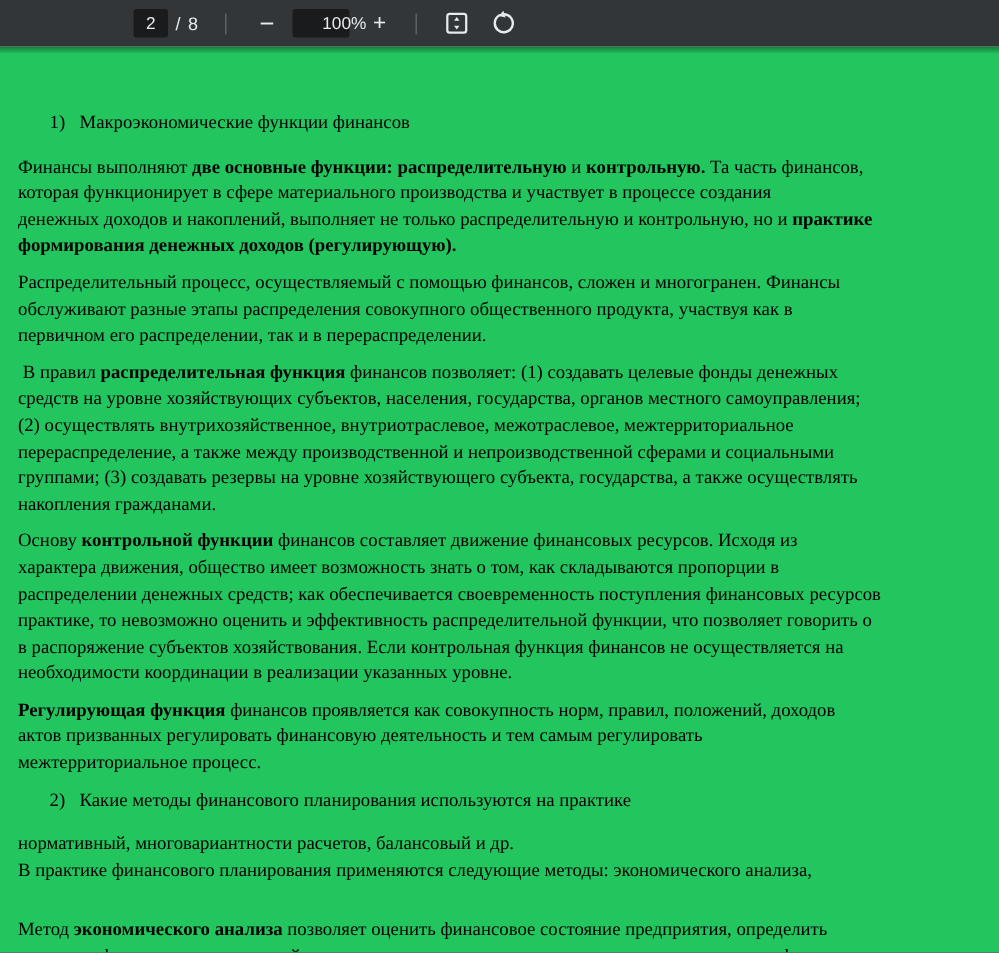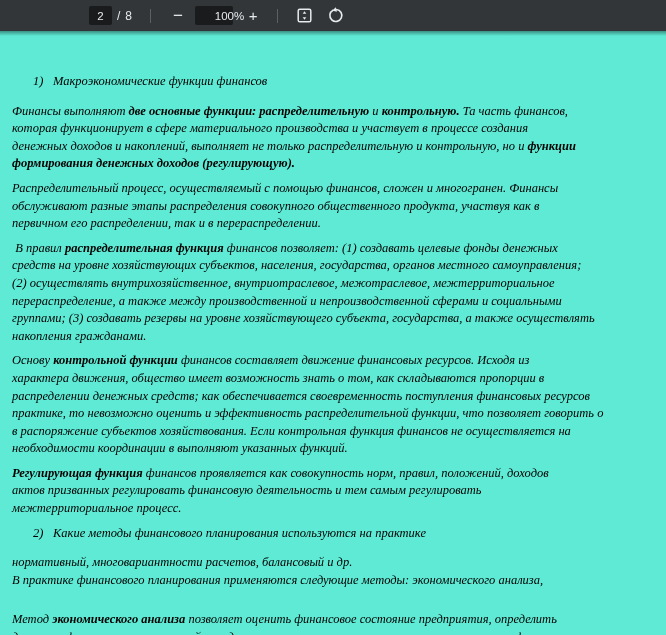--- a/index.html
+++ b/index.html
@@ -21,21 +21,21 @@
   .sep1{margin-right:15px;} .sep2{margin-right:14px;}
   .tbtn{background:none;border:none;color:#e8eaed;cursor:pointer;padding:0;margin:0;
         display:flex;align-items:center;justify-content:center;height:31px;}
   .zoom-out{width:24px;font-size:17px;margin-right:5px;}
   .zoom-in{width:24px;font-size:15px;margin-right:12px;margin-left:8px;}
   .zoom-box{width:38px;}
   .icon-btn{width:24px;margin-right:8px;}
   .icon-btn svg{display:block;}
 
   
-  .viewer{position:absolute;top:31px;left:0;right:0;bottom:0;background:#5eead4;overflow:hidden;font-style:italic;}
+  .viewer{position:absolute;top:31px;left:0;right:0;bottom:0;background:#22c55e;overflow:hidden;}
   .doc{padding:42px 0 0 12px;font-family:"Liberation Serif",serif;font-size:12.5px;
        line-height:17.6px;color:#000000;}
   .block{margin:0 0 7px 0;}
   .block.list{margin-bottom:12px;}
   .block.gap-before{margin-top:22px;}
   .line{white-space:pre;height:17.6px;}
   .list .line{padding-left:21px;}
   .marker{display:inline-block;width:20px;}
   .bold{font-weight:bold;}
 </style>
@@ -87,21 +87,21 @@
   <div class="toolbar-shadow"></div>
 
   <div class="viewer">
     <div class="doc">
         <div class="block list">
           <div class="line"><span class="marker">1)</span><span class="run">Макроэкономические функции финансов</span></div>
         </div>
         <div class="block">
           <div class="line"><span class="run">Финансы выполняют </span><span class="run bold">две основные функции: распределительную</span><span class="run"> и </span><span class="run bold">контрольную.</span><span class="run"> Та часть финансов,</span></div>
           <div class="line"><span class="run">которая функционирует в сфере материального производства и участвует в процессе создания</span></div>
-          <div class="line"><span class="run">денежных доходов и накоплений, выполняет не только распределительную и контрольную, но и </span><span class="run bold">функции</span></div>
+          <div class="line"><span class="run">денежных доходов и накоплений, выполняет не только распределительную и контрольную, но и </span><span class="run bold">практике</span></div>
           <div class="line"><span class="run bold">формирования денежных доходов (регулирующую).</span></div>
         </div>
         <div class="block">
           <div class="line"><span class="run">Распределительный процесс, осуществляемый с помощью финансов, сложен и многогранен. Финансы</span></div>
           <div class="line"><span class="run">обслуживают разные этапы распределения совокупного общественного продукта, участвуя как в</span></div>
           <div class="line"><span class="run">первичном его распределении, так и в перераспределении.</span></div>
         </div>
         <div class="block">
           <div class="line"><span class="run"> В правил </span><span class="run bold">распределительная функция</span><span class="run"> финансов позволяет: (1) создавать целевые фонды денежных</span></div>
           <div class="line"><span class="run">средств на уровне хозяйствующих субъектов, населения, государства, органов местного самоуправления;</span></div>
@@ -109,21 +109,21 @@
           <div class="line"><span class="run">перераспределение, а также между производственной и непроизводственной сферами и социальными</span></div>
           <div class="line"><span class="run">группами; (3) создавать резервы на уровне хозяйствующего субъекта, государства, а также осуществлять</span></div>
           <div class="line"><span class="run">накопления гражданами.</span></div>
         </div>
         <div class="block">
           <div class="line"><span class="run">Основу </span><span class="run bold">контрольной функции</span><span class="run"> финансов составляет движение финансовых ресурсов. Исходя из</span></div>
           <div class="line"><span class="run">характера движения, общество имеет возможность знать о том, как складываются пропорции в</span></div>
           <div class="line"><span class="run">распределении денежных средств; как обеспечивается своевременность поступления финансовых ресурсов</span></div>
           <div class="line"><span class="run">практике, то невозможно оценить и эффективность распределительной функции, что позволяет говорить о</span></div>
           <div class="line"><span class="run">в распоряжение субъектов хозяйствования. Если контрольная функция финансов не осуществляется на</span></div>
-          <div class="line"><span class="run">необходимости координации в выполняют указанных функций.</span></div>
+          <div class="line"><span class="run">необходимости координации в реализации указанных уровне.</span></div>
         </div>
         <div class="block">
           <div class="line"><span class="run bold">Регулирующая функция</span><span class="run"> финансов проявляется как совокупность норм, правил, положений, доходов</span></div>
           <div class="line"><span class="run">актов призванных регулировать финансовую деятельность и тем самым регулировать</span></div>
           <div class="line"><span class="run">межтерриториальное процесс.</span></div>
         </div>
         <div class="block list">
           <div class="line"><span class="marker">2)</span><span class="run">Какие методы финансового планирования используются на практике</span></div>
         </div>
         <div class="block">

